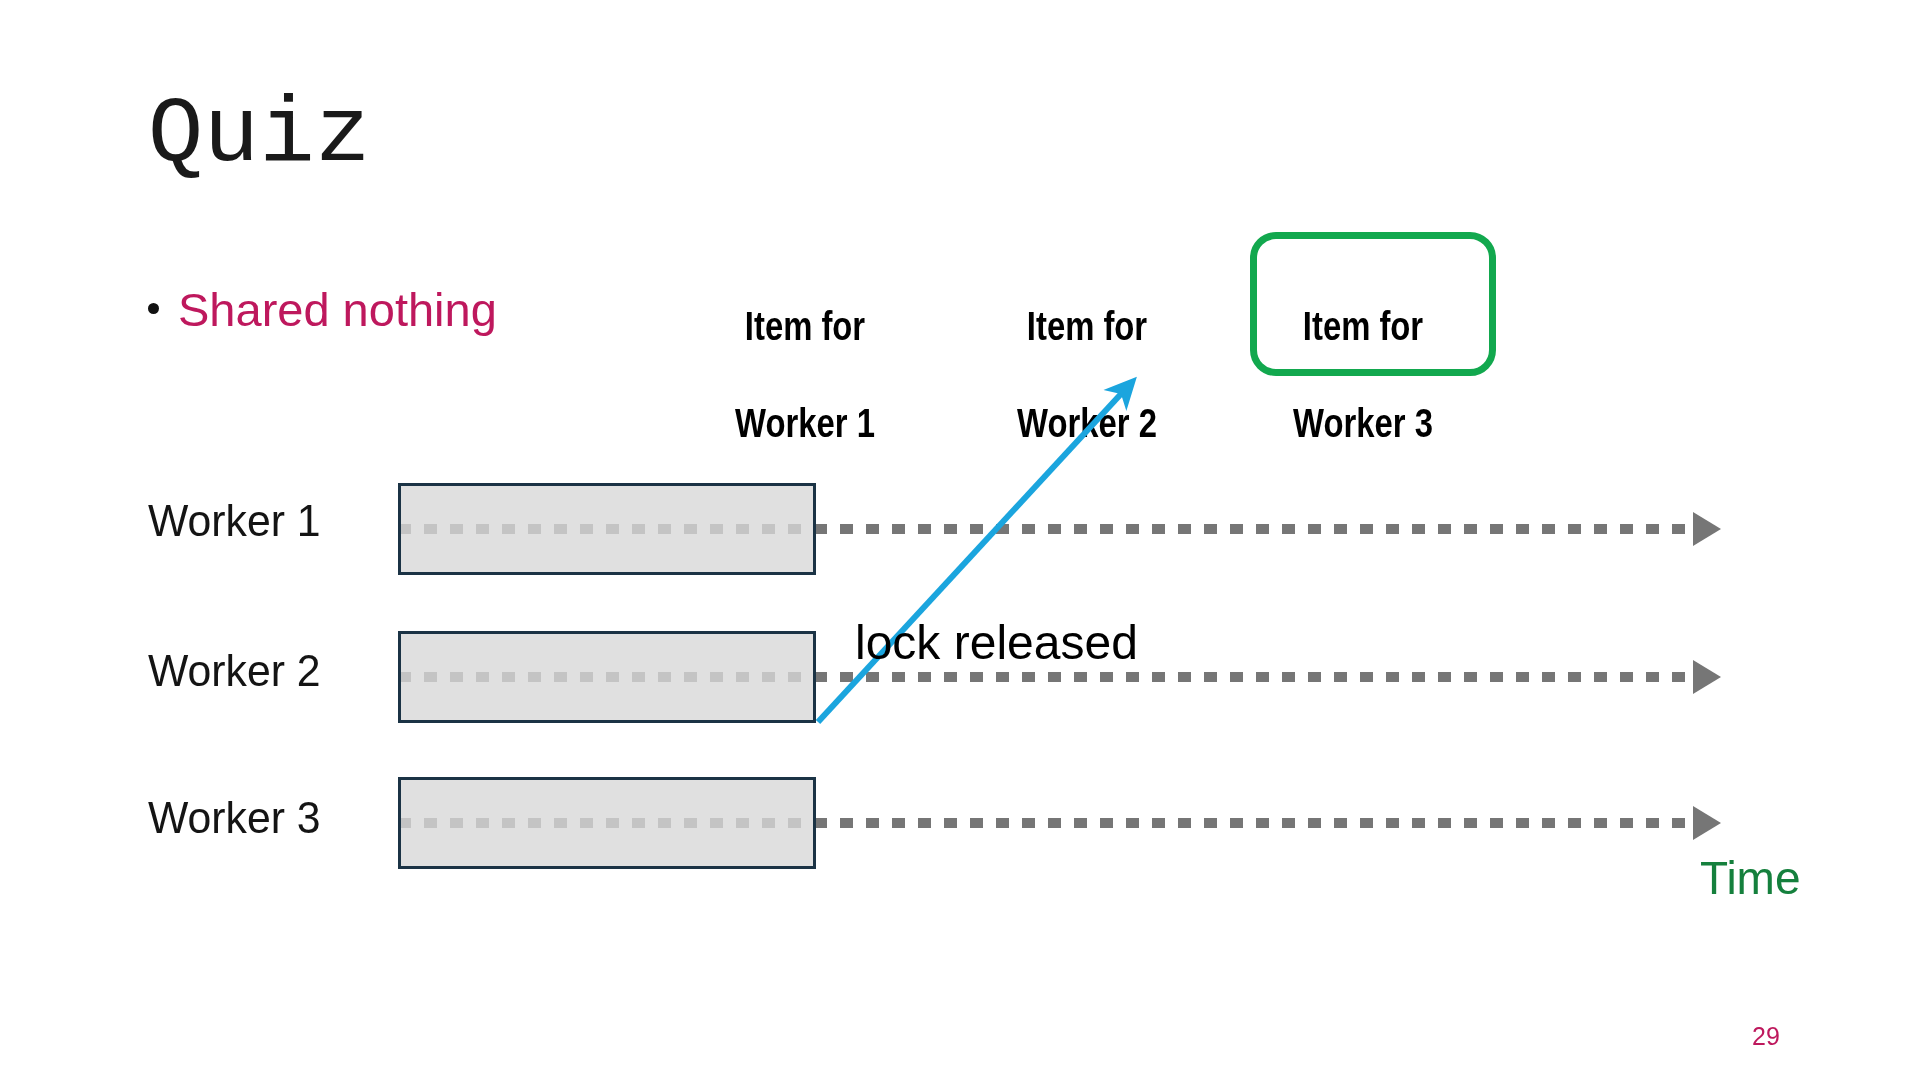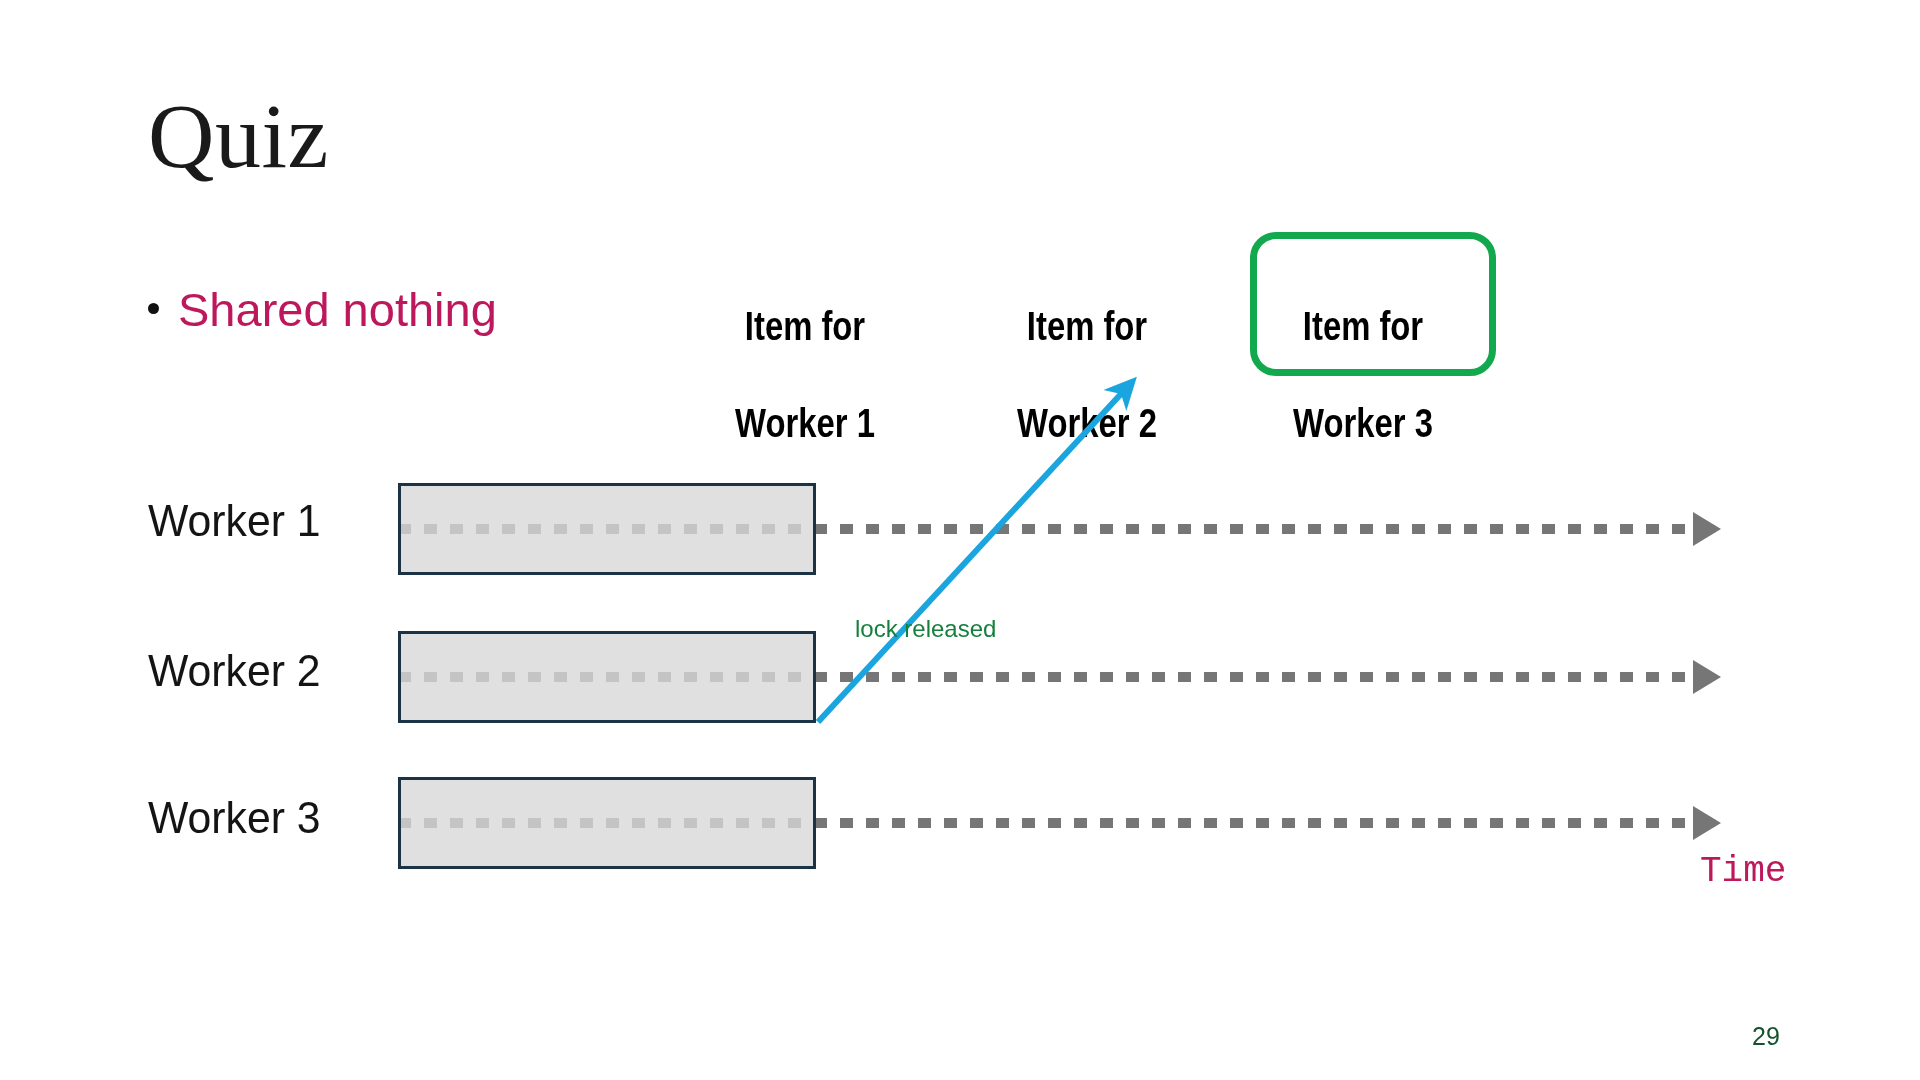--- a/index.html
+++ b/index.html
@@ -16,21 +16,21 @@
     height: 1080px;
     background: #ffffff;
     overflow: hidden;
   }
 
   
   .slide-title {
     position: absolute;
     left: 148px;
     top: 90px;
-    font-family: Liberation Serif, serif;
+    font-family: Liberation Mono, monospace;
     font-weight: 300;
     font-size: 92px;
     line-height: 1.0;
     color: #1a1a1a;
     letter-spacing: 0.5px;
     white-space: nowrap;
   }
 
   
   .bullet-line {
@@ -152,46 +152,46 @@
     height: 400px;
     overflow: visible;
     pointer-events: none;
   }
   .lock-label {
     position: absolute;
     left: 855px;
     top: 615px;
     font-family: "Liberation Sans", sans-serif;
     font-weight: 300;
-    font-size: 24px;
-    color: #15803d;
+    font-size: 48px;
+    color: #000000;
     white-space: nowrap;
   }
 
   
   .time-label {
     position: absolute;
     left: 1700px;
     top: 851px;
-    font-family: Liberation Mono, monospace;
-    font-weight: 300;
-    font-size: 36px;
-    color: #be185d;
+    font-family: Liberation Sans, sans-serif;
+    font-weight: 300;
+    font-size: 46px;
+    color: #15803d;
     white-space: nowrap;
   }
 
   
   .slide-number {
     position: absolute;
     left: 1752px;
     top: 1022px;
     font-family: "Liberation Sans", sans-serif;
     font-weight: 400;
     font-size: 25px;
-    color: #14532d;
+    color: #be185d;
   }
 </style>
 </head>
 <body>
 
 <div class="slide">
 
   <div class="slide-title">Quiz</div>
 
   <div class="bullet-line">

